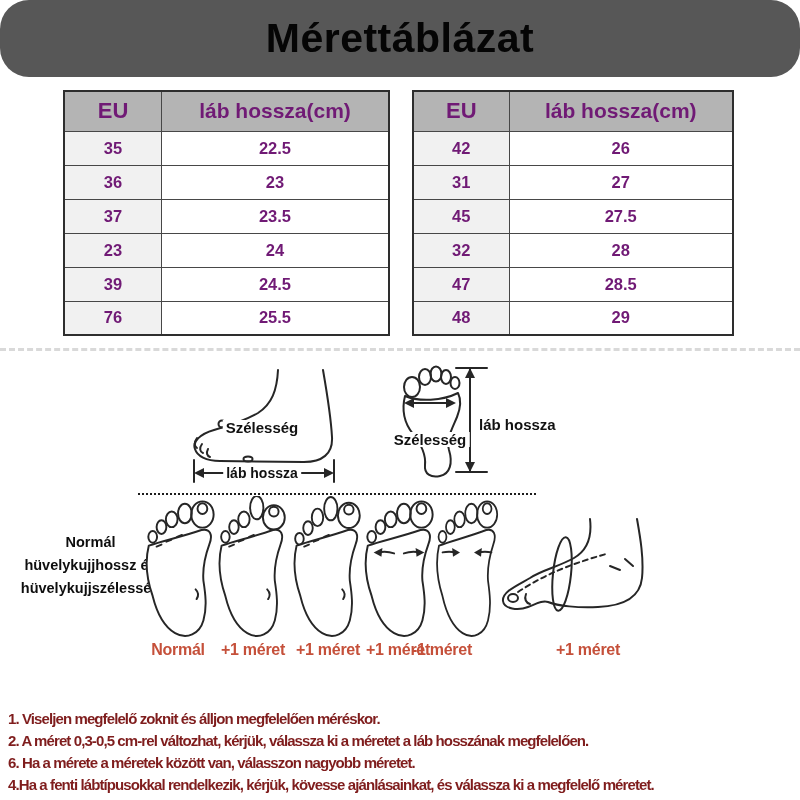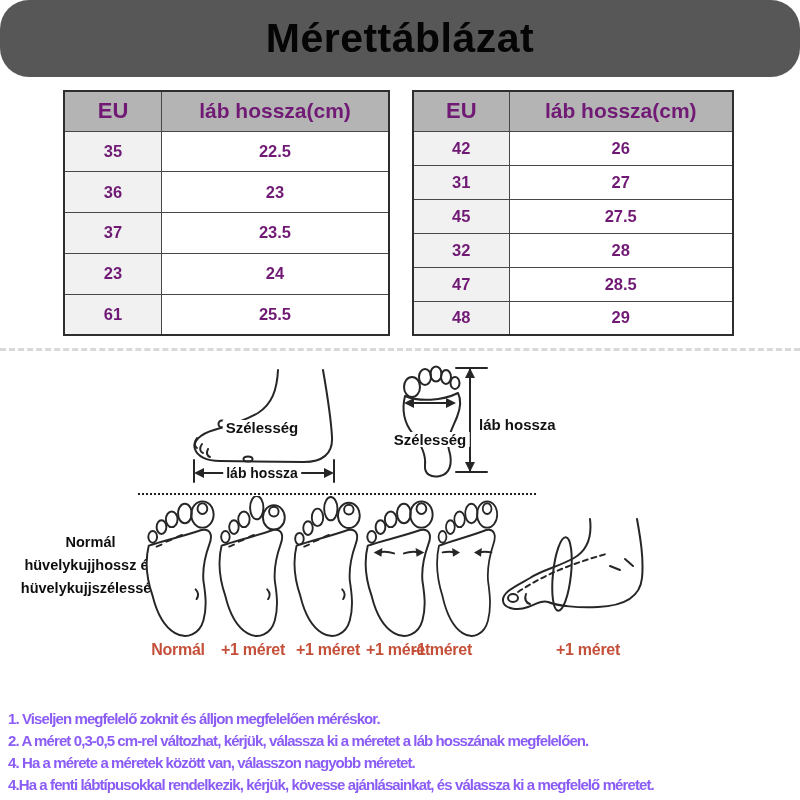--- a/index.html
+++ b/index.html
@@ -64,21 +64,21 @@
     font-weight:bold; font-size:16px; letter-spacing:-.3px; color:#c5503a;
   }
   #foot-label-0 { left:178px; } #foot-label-1 { left:253px; }
   #foot-label-2 { left:328px; } #foot-label-3 { left:398px; }
   #foot-label-4 { left:442px; } #foot-label-5 { left:588px; }
 
   
   .notes { position:absolute; left:8px; top:708px; width:792px; }
   .notes div {
     font-weight:bold; font-size:15px; letter-spacing:-.9px; line-height:22px;
-    white-space:nowrap; color:#8b5cf6;
+    white-space:nowrap; color:#7f1d1d;
   }
 
   .sk { stroke:#262626; stroke-width:2; fill:none; stroke-linecap:round; stroke-linejoin:round; }
   .skf { fill:#fff; stroke:#262626; stroke-width:2; stroke-linejoin:round; }
   .ah { fill:#262626; stroke:none; }
 </style>
 </head>
 <body>
 
 <div class="page">
@@ -109,21 +109,25 @@
         </tr>
       <tr>
           <td class="eu">37</td>
           <td>23.5</td>
         </tr>
       <tr>
           <td class="eu">23</td>
           <td>24</td>
         </tr>
       <tr>
-          <td class="eu">61</td>
+          <td class="eu">39</td>
+          <td>24.5</td>
+        </tr>
+      <tr>
+          <td class="eu">76</td>
           <td>25.5</td>
         </tr>
     </tbody>
   </table>
 
   <table class="size-table" id="size-table-right">
     <colgroup>
         <col class="c-eu">
         <col class="c-len">
       </colgroup>
@@ -279,17 +283,17 @@
   <span class="foot-label" id="foot-label-0">Normál</span>
   <span class="foot-label" id="foot-label-1">+1 méret</span>
   <span class="foot-label" id="foot-label-2">+1 méret</span>
   <span class="foot-label" id="foot-label-3">+1 méret</span>
   <span class="foot-label" id="foot-label-4">-1 méret</span>
   <span class="foot-label" id="foot-label-5">+1 méret</span>
 
   <div class="notes">
     <div>1. Viseljen megfelelő zoknit és álljon megfelelően méréskor.</div>
     <div>2. A méret 0,3-0,5 cm-rel változhat, kérjük, válassza ki a méretet a láb hosszának megfelelően.</div>
-    <div>4. Ha a mérete a méretek között van, válasszon nagyobb méretet.</div>
+    <div>6. Ha a mérete a méretek között van, válasszon nagyobb méretet.</div>
     <div>4.Ha a fenti lábtípusokkal rendelkezik, kérjük, kövesse ajánlásainkat, és válassza ki a megfelelő méretet.</div>
   </div>
 
 </div>
 
 </body></html>

